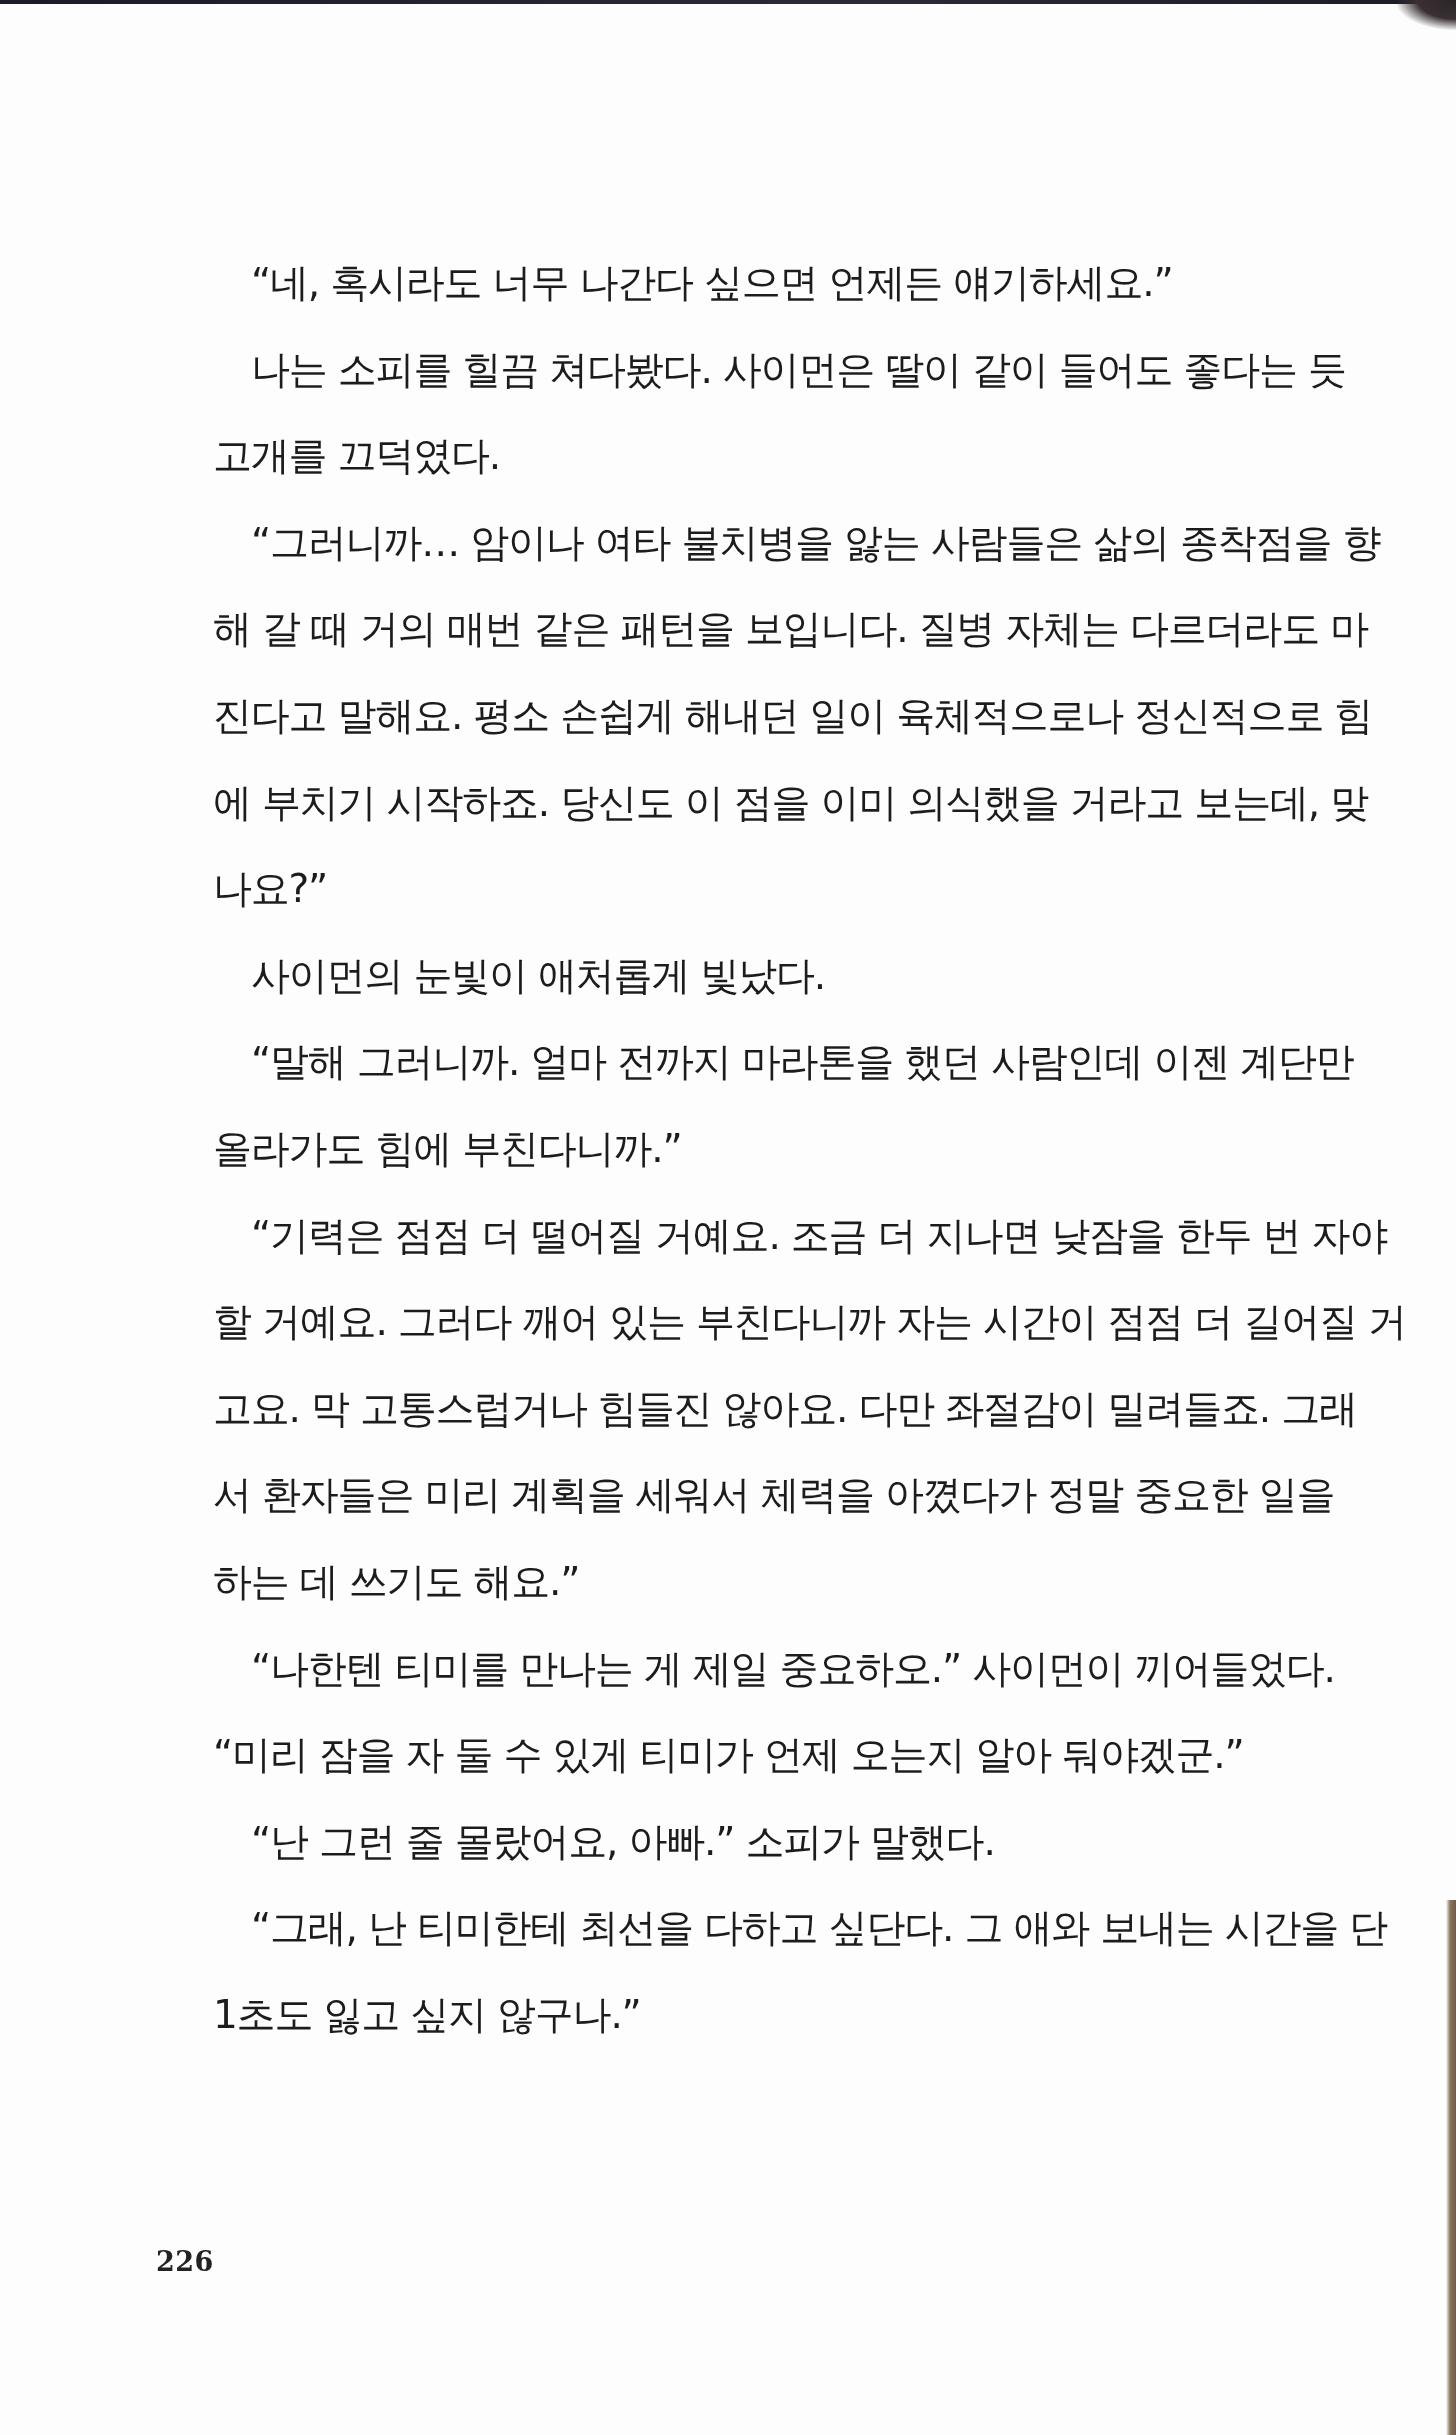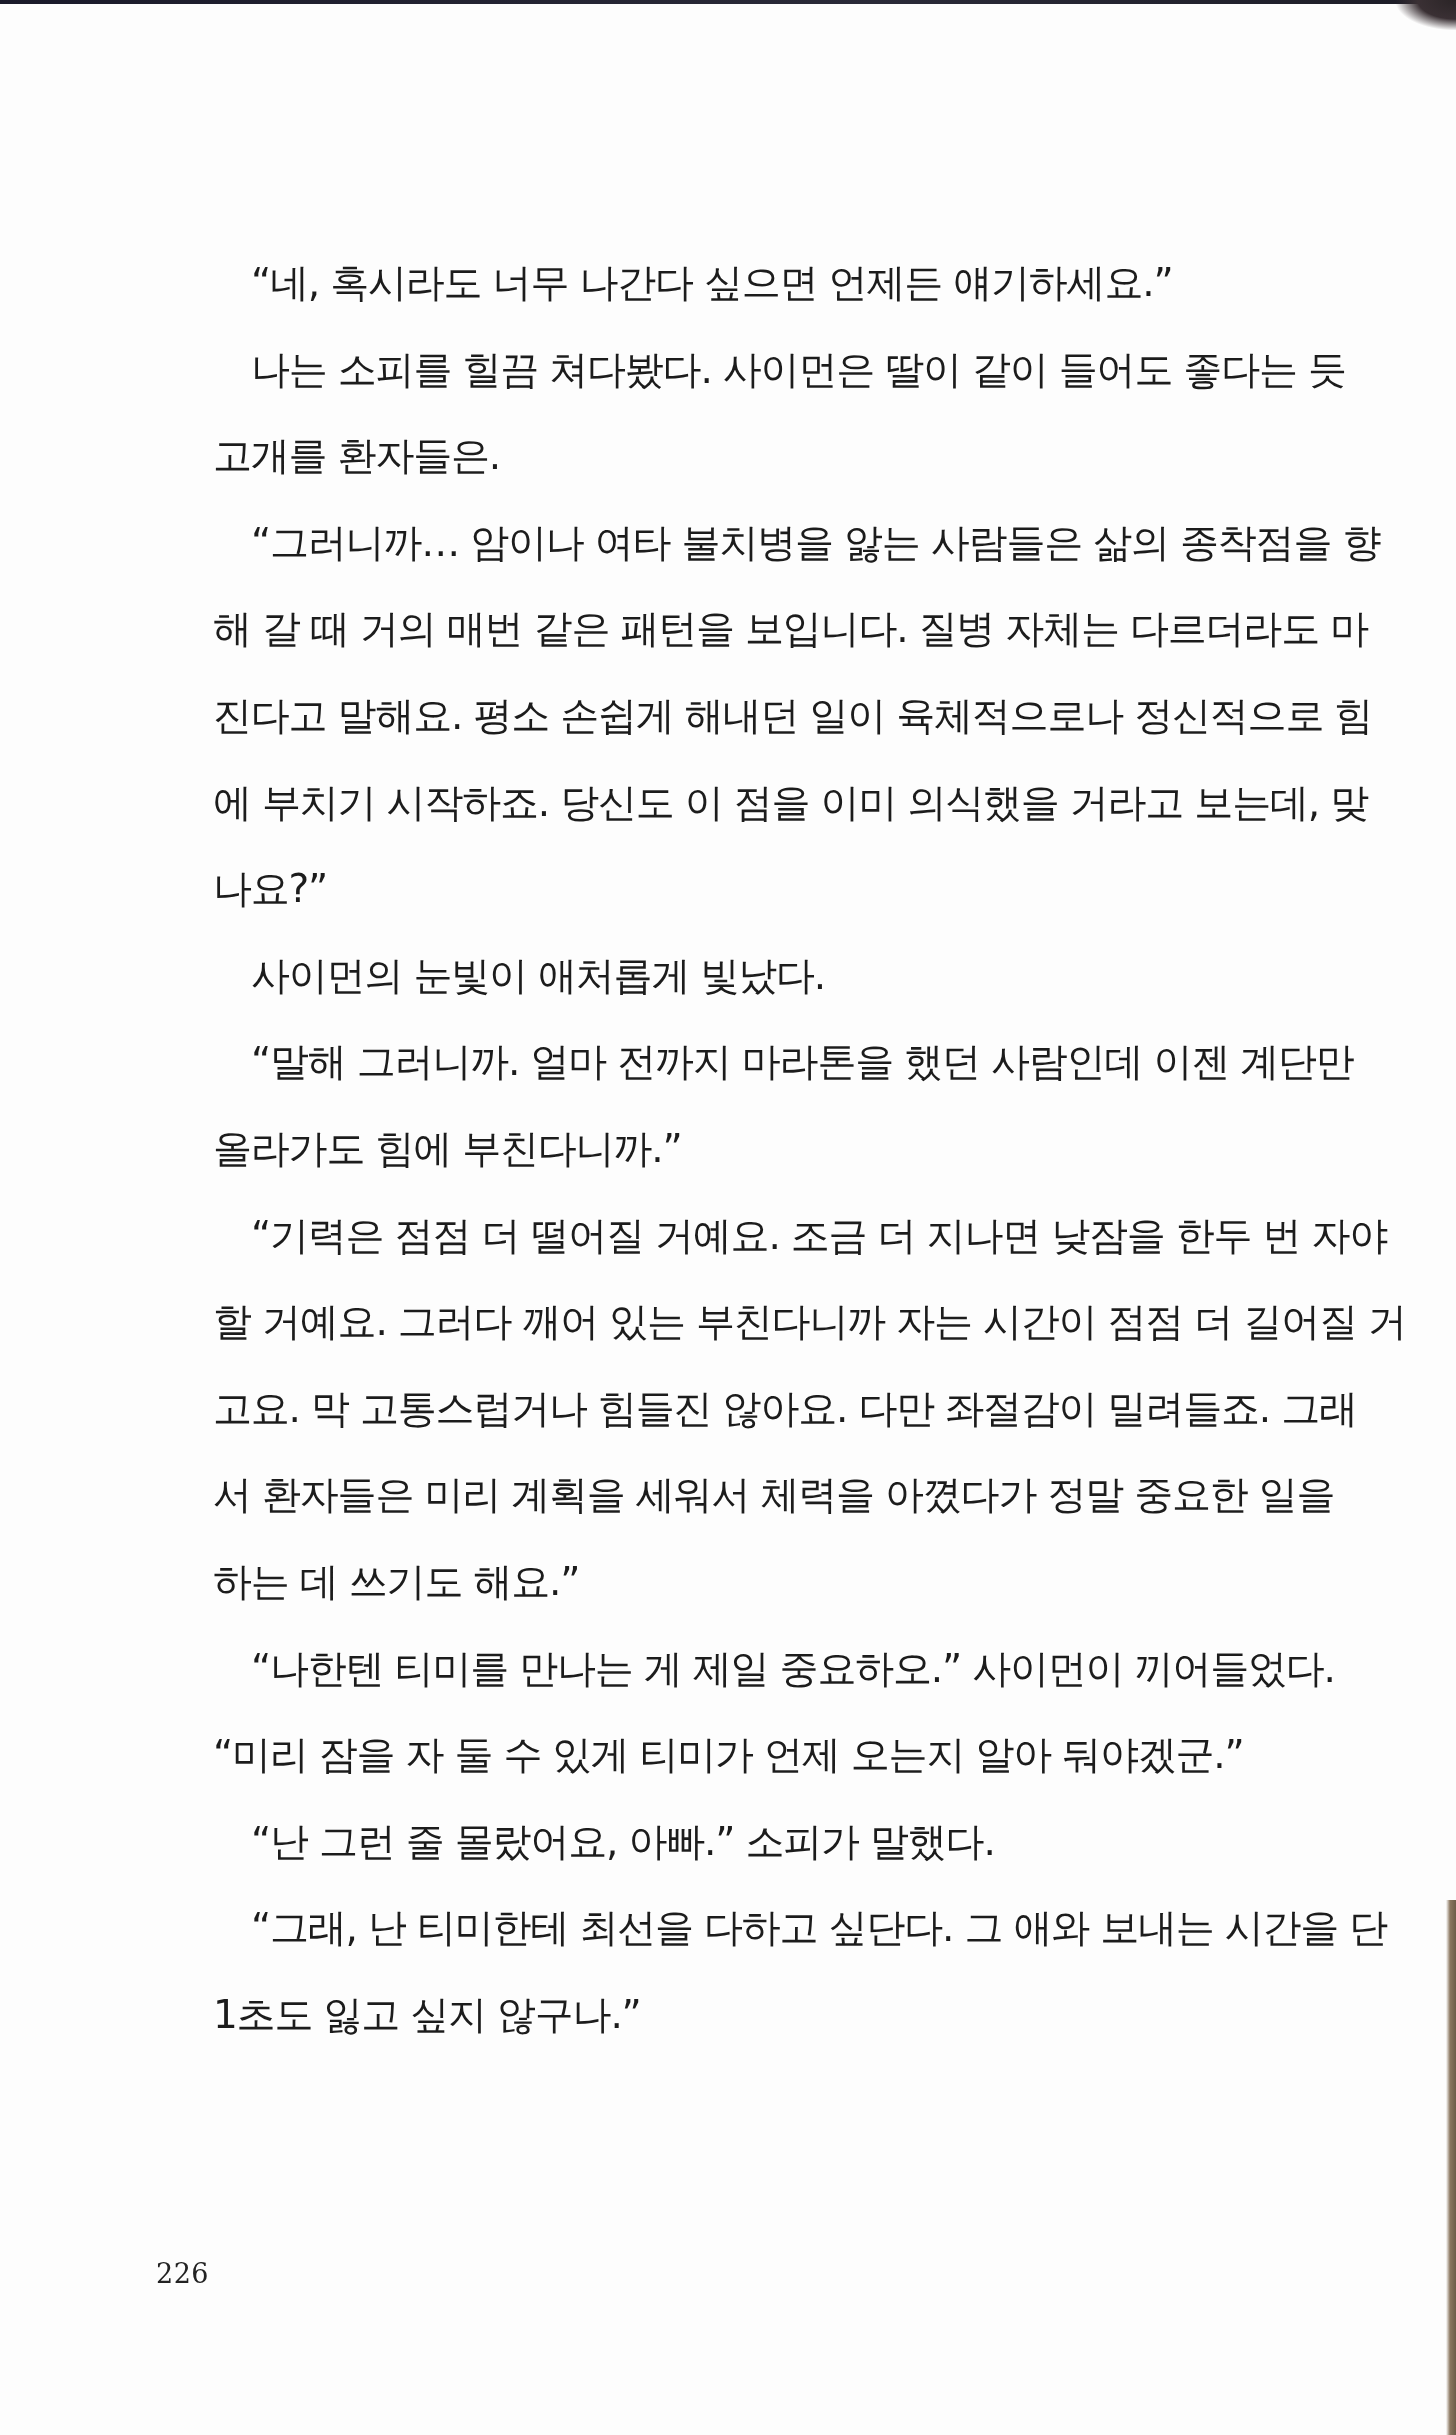--- a/index.html
+++ b/index.html
@@ -65,39 +65,38 @@
       padding-left: 38px;
     }
     .line.last {
       text-align-last: left;
     }
     .page-number {
       position: absolute;
       left: 156px;
       top: 2246px;
       font-family: "DejaVu Serif", serif;
-      font-weight: normal;
+      font-weight: bold;
       font-size: 27px;
       color: #222;
       letter-spacing: 0.5px;
-      margin-top: 12px;
     }
   </style>
 </head>
 <body>
 
 <div class="book-edge-top"></div>
 <div class="book-corner-tr"></div>
 <div class="book-edge-right"></div>
 
 <div class="page">
   <div class="text-block">
     <div class="line indent last">“네, 혹시라도 너무 나간다 싶으면 언제든 얘기하세요.”</div>
     <div class="line indent">나는 소피를 힐끔 쳐다봤다. 사이먼은 딸이 같이 들어도 좋다는 듯</div>
-    <div class="line last">고개를 환자들은.</div>
+    <div class="line last">고개를 끄덕였다.</div>
     <div class="line indent">“그러니까… 암이나 여타 불치병을 앓는 사람들은 삶의 종착점을 향</div>
     <div class="line">해 갈 때 거의 매번 같은 패턴을 보입니다. 질병 자체는 다르더라도 마</div>
     <div class="line">진다고 말해요. 평소 손쉽게 해내던 일이 육체적으로나 정신적으로 힘</div>
     <div class="line">에 부치기 시작하죠. 당신도 이 점을 이미 의식했을 거라고 보는데, 맞</div>
     <div class="line last">나요?”</div>
     <div class="line indent last">사이먼의 눈빛이 애처롭게 빛났다.</div>
     <div class="line indent">“말해 그러니까. 얼마 전까지 마라톤을 했던 사람인데 이젠 계단만</div>
     <div class="line last">올라가도 힘에 부친다니까.”</div>
     <div class="line indent">“기력은 점점 더 떨어질 거예요. 조금 더 지나면 낮잠을 한두 번 자야</div>
     <div class="line">할 거예요. 그러다 깨어 있는 부친다니까 자는 시간이 점점 더 길어질 거</div>

